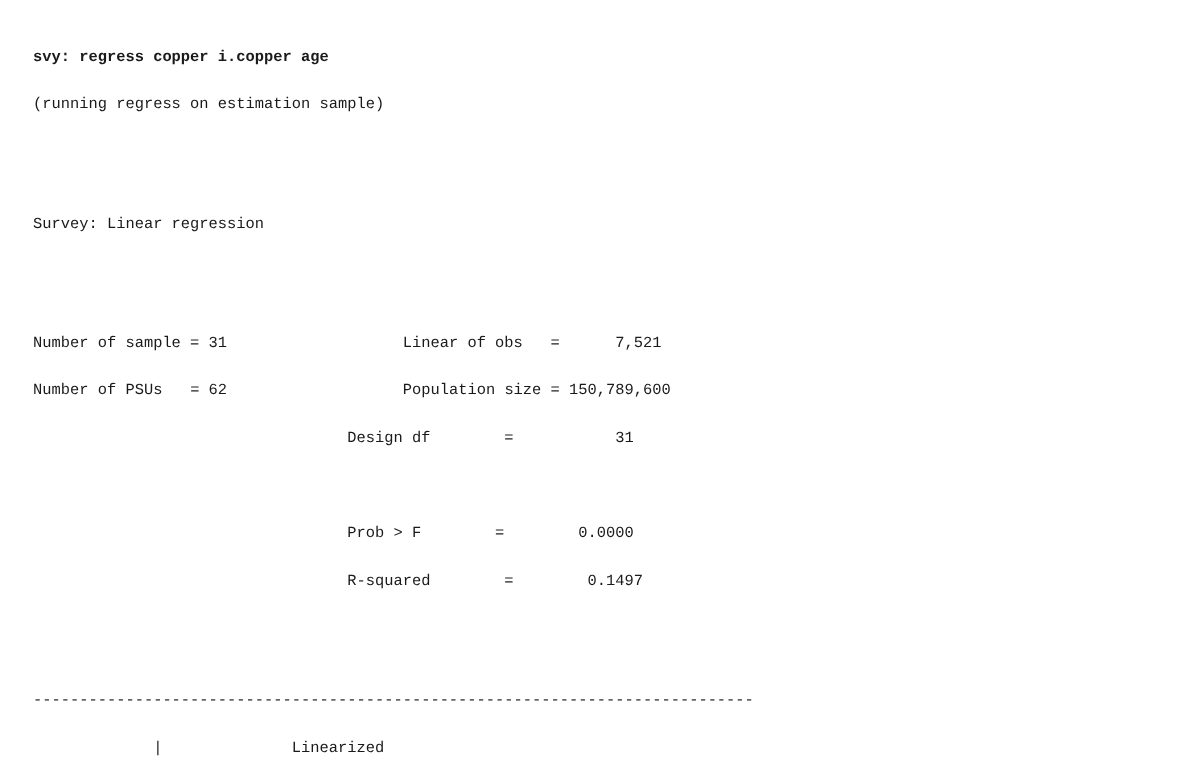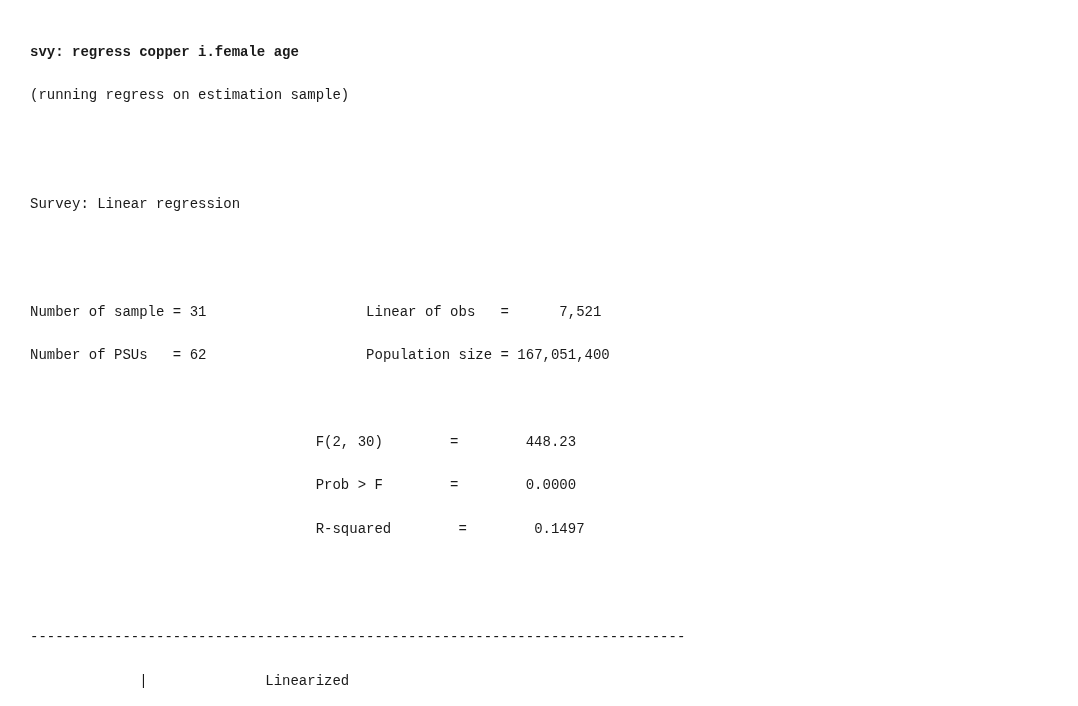--- a/index.html
+++ b/index.html
@@ -24,31 +24,31 @@
       font-weight: bold;
     }
     .separator {
       color: #1a1a1a;
     }
   </style>
 </head>
 <body>
 
 <div class="output-block">
-<span class="bold">svy: regress copper i.female age</span>
+<span class="bold">svy: regress copper i.copper age</span>
 <br><span>(running regress on estimation sample)</span>
 
 <br>
 <br><span>Survey: Linear regression</span>
 
 <br>
 <br><span><span>Number of sample</span> <span>=</span> <span>31</span>                   <span>Linear of obs</span>   <span>=</span>      <span>7,521</span></span>
-<br><span><span>Number of PSUs</span>   <span>=</span> <span>62</span>                   <span>Population size</span> <span>=</span> <span>167,051,400</span></span>
+<br><span><span>Number of PSUs</span>   <span>=</span> <span>62</span>                   <span>Population size</span> <span>=</span> <span>150,789,600</span></span>
+<br><span>                                  <span>Design df</span>        <span>=</span>           <span>31</span></span>
 <br>
-<br><span>                                  <span>F(2, 30)</span>        <span>=</span>        <span>448.23</span></span>
 <br><span>                                  <span>Prob &gt; F</span>        <span>=</span>        <span>0.0000</span></span>
 <br><span>                                  <span>R-squared</span>        <span>=</span>        <span>0.1497</span></span>
 
 <br>
 <br><span class="separator">------------------------------------------------------------------------------</span>
 <br><span>             |              Linearized</span>
 <br>
 <br>
 <br>
 <br>

